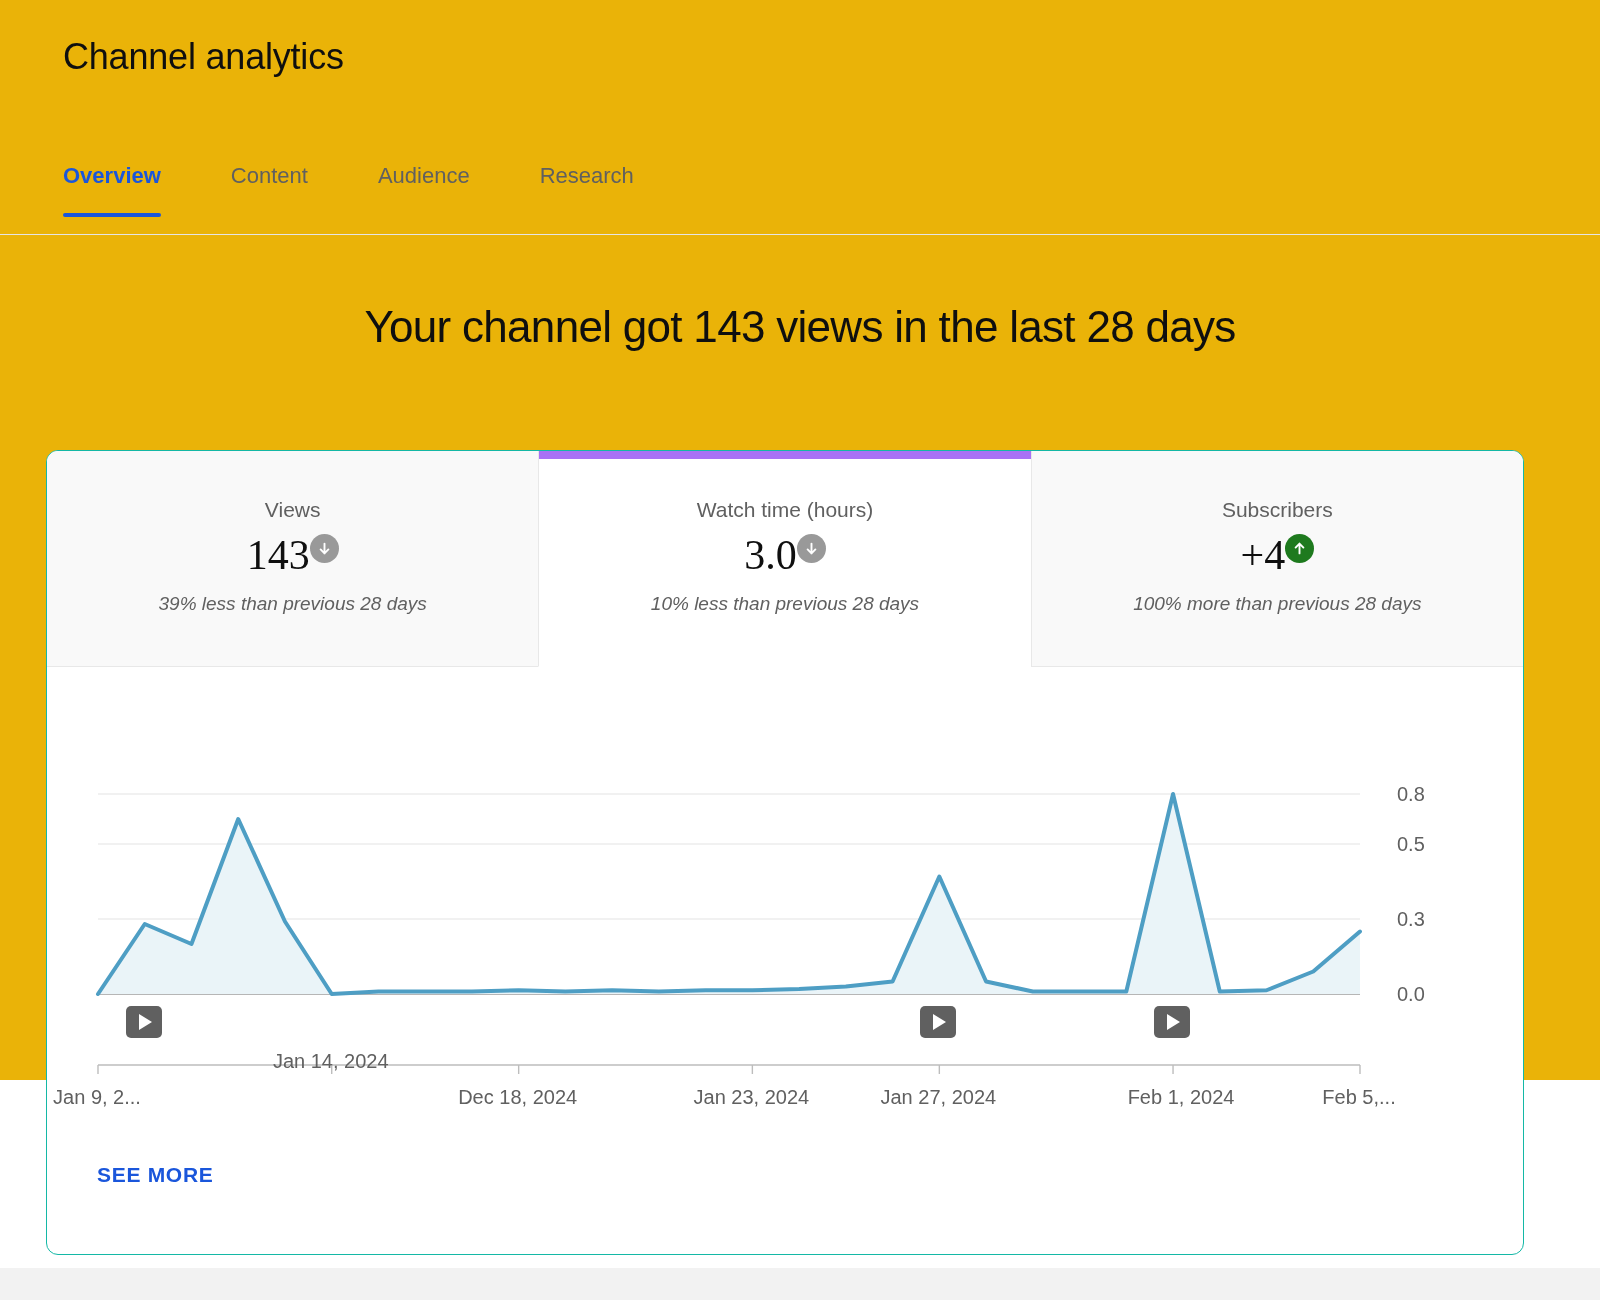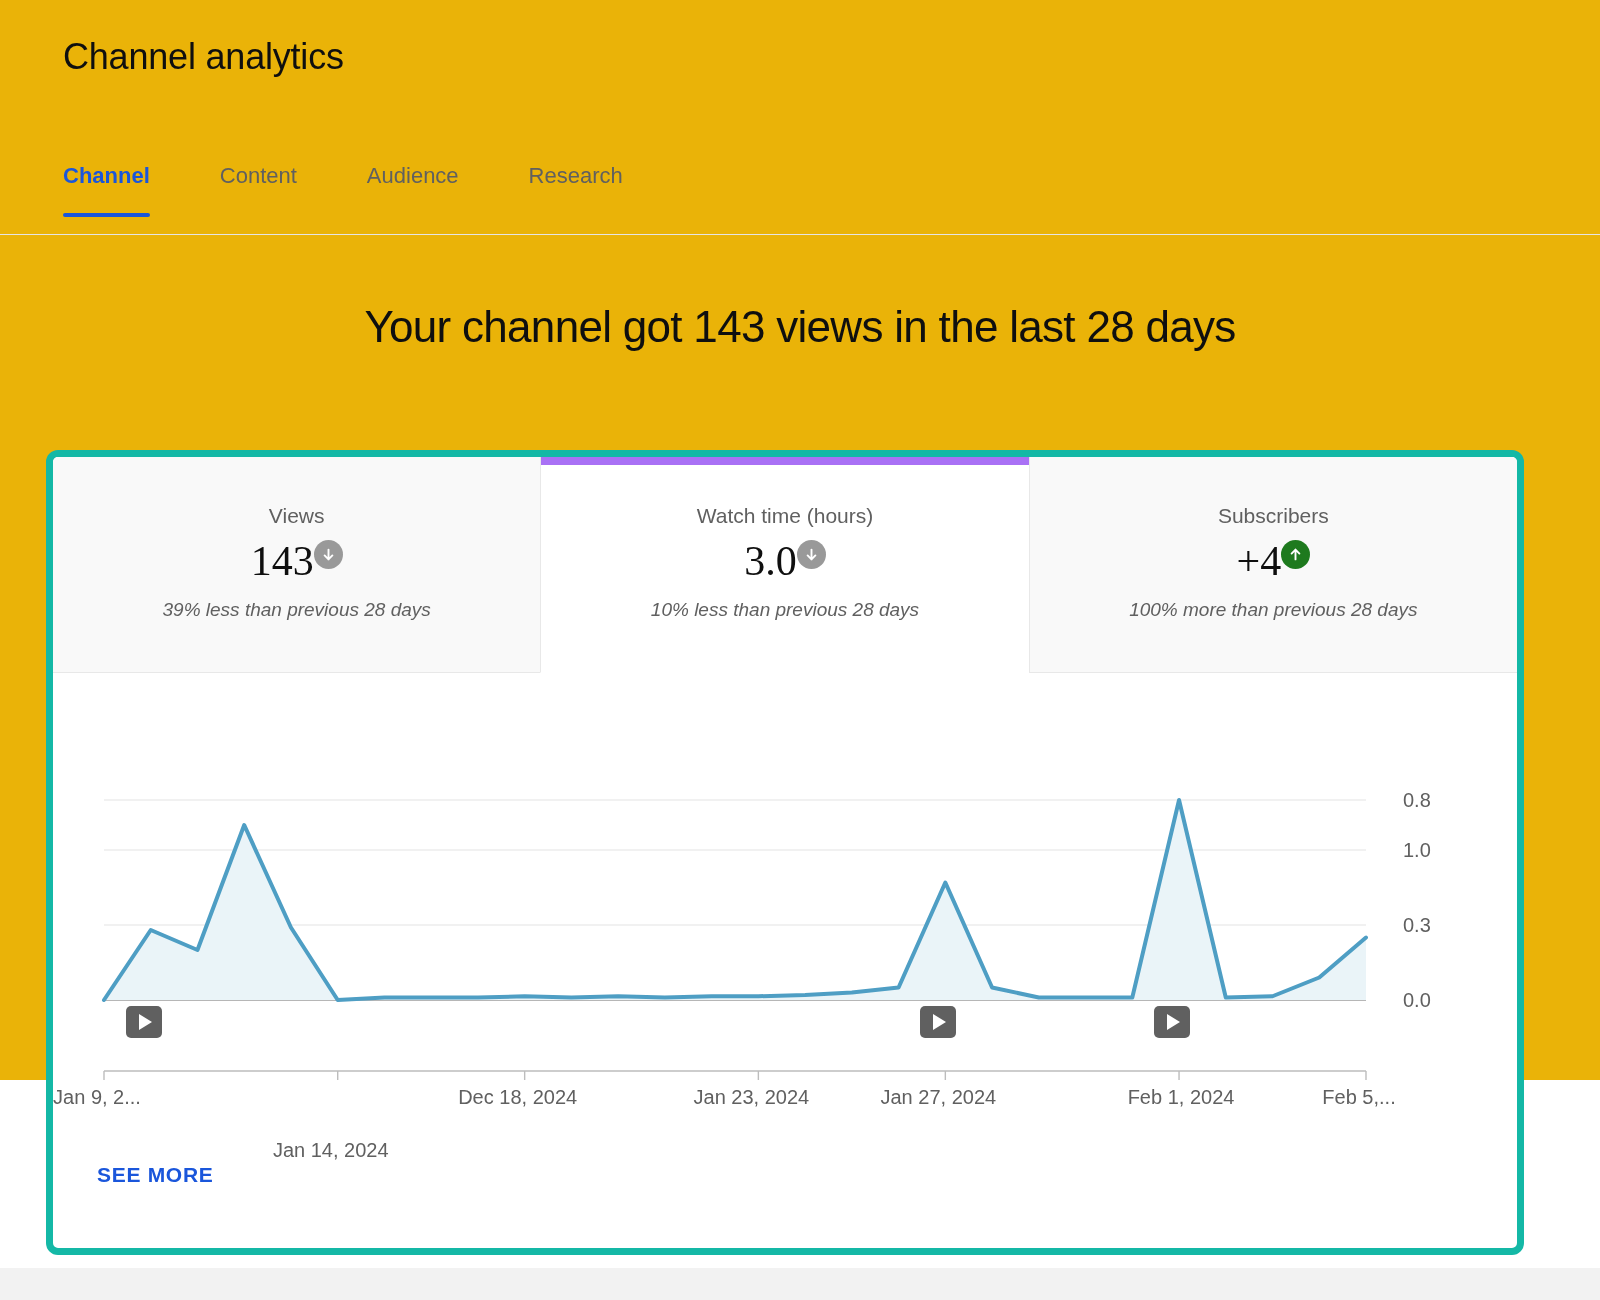--- a/index.html
+++ b/index.html
@@ -40,21 +40,21 @@
     position: absolute; left: 0; top: 302px; width: 1600px;
     text-align: center; font-size: 44px; font-weight: 400;
     color: #0f0f0f; letter-spacing: -0.7px;
   }
 
   
   .card {
     position: absolute; left: 46px; top: 450px;
     width: 1478px; height: 805px;
     background: #ffffff;
-    border: 7px solid #14b8a6; border-radius: 12px;
+    border: 1px solid #14b8a6; border-radius: 12px;
     overflow: hidden;
   }
 
   
   .metrics { display: flex; height: 216px; width: 100%; }
   .metric {
     flex: 1 1 0; position: relative;
     background: #f9f9f9;
     border-bottom: 1px solid #e8e8e8;
     display: flex; flex-direction: column; align-items: center;
@@ -130,21 +130,21 @@
 </style>
 </head>
 <body>
 
 <div class="page">
 
   <h1 class="page-title">Channel analytics</h1>
 
   <div class="tabbar">
     <div class="tabs" id="tabs-host">
-        <div class="tab active">Channel</div>
+        <div class="tab active">Overview</div>
         <div class="tab">Content</div>
         <div class="tab">Audience</div>
         <div class="tab">Research</div>
       </div>
   </div>
 
   <div class="headline">Your channel got 143 views in the last 28 days</div>
 
   <div class="card">
 
@@ -202,30 +202,30 @@
           <line x1="51" x2="51" y1="398" y2="407" stroke="#bdbdbd" stroke-width="1.4"></line>
           <line x1="284.7037037037037" x2="284.7037037037037" y1="398" y2="407" stroke="#bdbdbd" stroke-width="1.4"></line>
           <line x1="471.66666666666663" x2="471.66666666666663" y1="398" y2="407" stroke="#bdbdbd" stroke-width="1.4"></line>
           <line x1="705.3703703703703" x2="705.3703703703703" y1="398" y2="407" stroke="#bdbdbd" stroke-width="1.4"></line>
           <line x1="892.3333333333333" x2="892.3333333333333" y1="398" y2="407" stroke="#bdbdbd" stroke-width="1.4"></line>
           <line x1="1126.037037037037" x2="1126.037037037037" y1="398" y2="407" stroke="#bdbdbd" stroke-width="1.4"></line>
           <line x1="1313" x2="1313" y1="398" y2="407" stroke="#bdbdbd" stroke-width="1.4"></line>
         </svg>
       <div class="ylabels" id="ylabels-host">
           <div class="ylabel" style="top: 127px;">0.8</div>
-          <div class="ylabel" style="top: 177px;">1.0</div>
+          <div class="ylabel" style="top: 177px;">0.5</div>
           <div class="ylabel" style="top: 252px;">0.3</div>
           <div class="ylabel" style="top: 327px;">0.0</div>
         </div>
     </div>
   </div>
 
   <div id="xlabels-host">
       <div class="xlabel" style="left: 97px; top: 1086px;">Jan 9, 2...</div>
-      <div class="xlabel" style="left: 330.704px; top: 1139px;">Jan 14, 2024</div>
+      <div class="xlabel" style="left: 330.704px; top: 1050px;">Jan 14, 2024</div>
       <div class="xlabel" style="left: 517.667px; top: 1086px;">Dec 18, 2024</div>
       <div class="xlabel" style="left: 751.37px; top: 1086px;">Jan 23, 2024</div>
       <div class="xlabel" style="left: 938.333px; top: 1086px;">Jan 27, 2024</div>
       <div class="xlabel" style="left: 1181px; top: 1086px;">Feb 1, 2024</div>
       <div class="xlabel" style="left: 1359px; top: 1086px;">Feb 5,...</div>
     </div>
   <div id="markers-host">
       <div class="vid-marker" style="left: 143.741px; top: 1006px;">
         <div class="tri"></div>
       </div>

